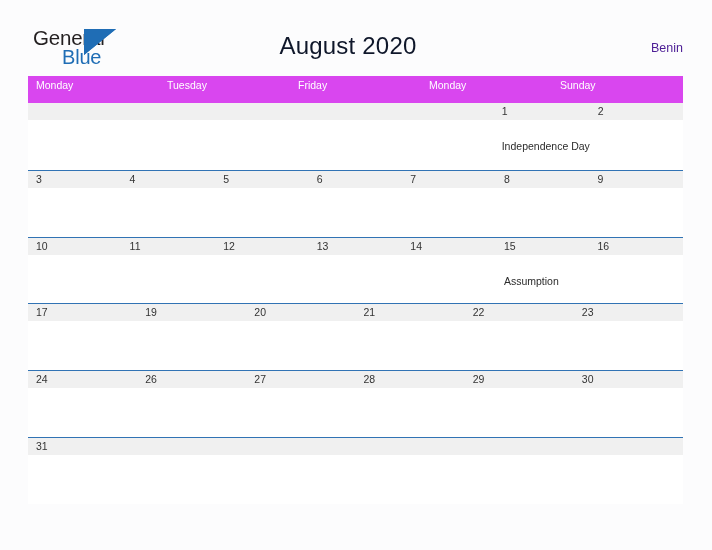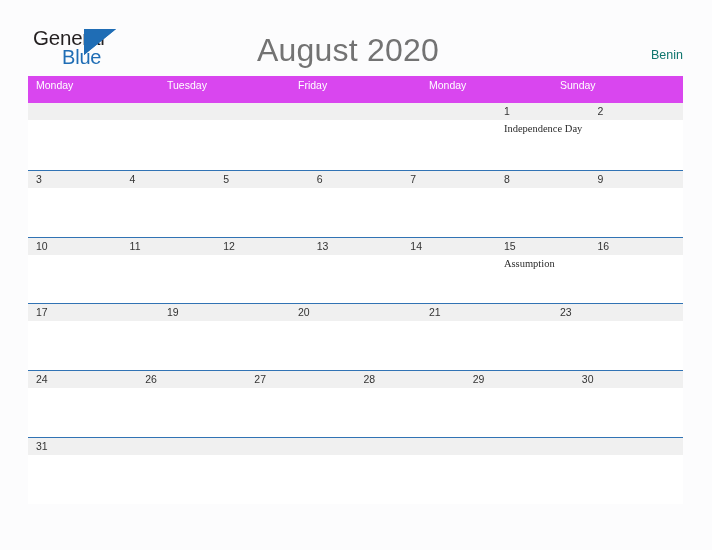--- a/index.html
+++ b/index.html
@@ -62,31 +62,31 @@
     width: 32px;
     height: 26px;
   }
 
   .cal-title {
     position: absolute;
     left: 0;
     top: 32px;
     width: 696px;
     text-align: center;
-    font-size: 32px;
-    color: #737373;
+    font-size: 24px;
+    color: #0f172a;
     letter-spacing: 0.2px;
   }
 
   .country {
     position: absolute;
     right: 29px;
-    top: 48px;
+    top: 41px;
     font-size: 12.5px;
-    color: #0f766e;
+    color: #4c1d95;
   }
 
   
   .calendar {
     position: absolute;
     left: 28px;
     top: 76px;
     width: 655px;
   }
 
@@ -139,22 +139,21 @@
   }
   .day-num {
     position: relative;
     font-size: 10.5px;
     line-height: 17px;
     color: #333333;
     height: 17px;
   }
   .day-events {
     position: relative;
-    padding-top: 2px;
-    font-family: Liberation Serif, serif;
+    padding-top: 20px;
   }
   .event {
     font-size: 10.5px;
     line-height: 13px;
     color: #2b2b2b;
     white-space: nowrap;
   }
   .day-cell.empty .day-num { color: transparent; }
 </style>
 </head>
@@ -307,20 +306,24 @@
             </div>
             <div class="day-cell">
               <div class="day-num">20</div>
               <div class="day-events"></div>
             </div>
             <div class="day-cell">
               <div class="day-num">21</div>
               <div class="day-events"></div>
             </div>
             <div class="day-cell">
+              <div class="day-num">22</div>
+              <div class="day-events"></div>
+            </div>
+            <div class="day-cell">
               <div class="day-num">23</div>
               <div class="day-events"></div>
             </div>
           </div>
         </div>
         <div class="week-row">
           <div class="band"></div>
           <div class="week-cells">
             <div class="day-cell">
               <div class="day-num">24</div>

